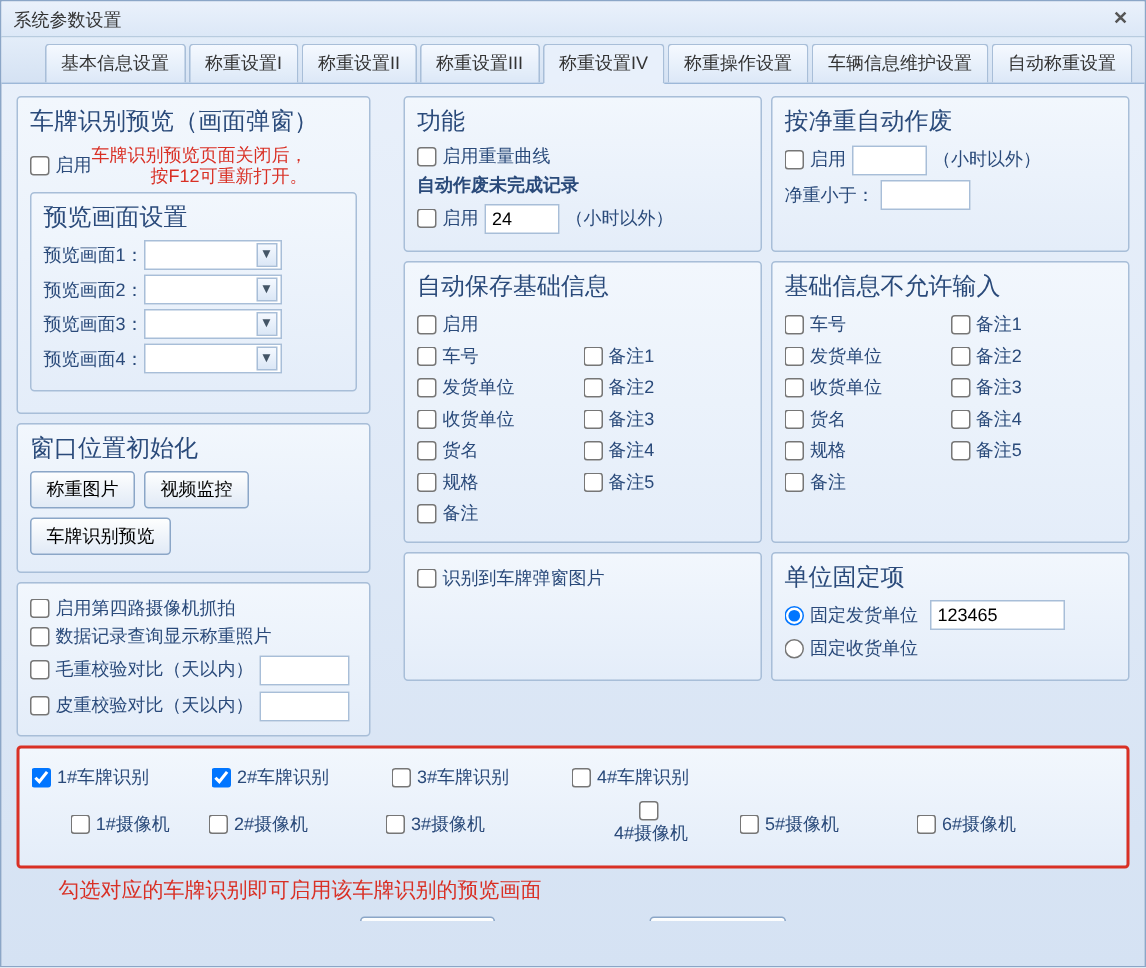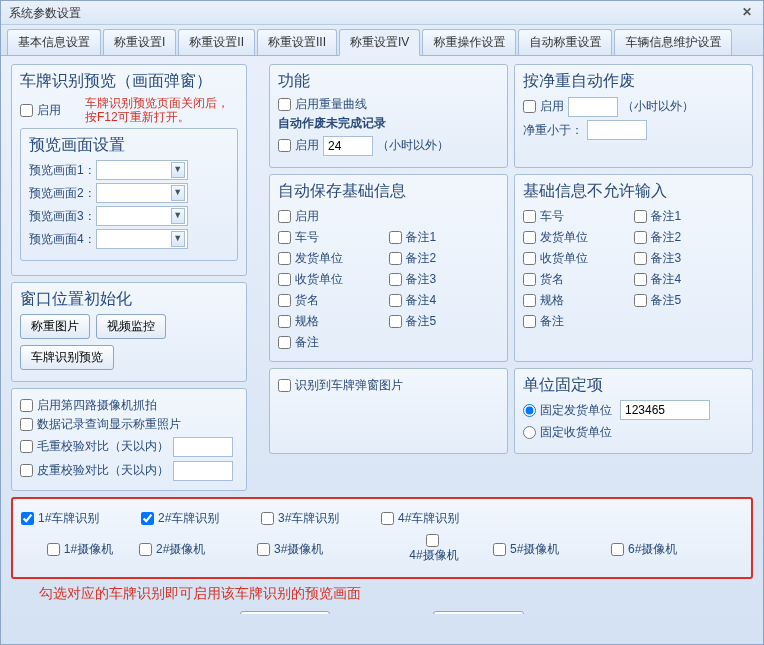--- a/index.html
+++ b/index.html
@@ -1,20 +1,20 @@
 <!DOCTYPE html>
 <html><head>
 <meta charset="utf-8">
 <style>
 * { box-sizing: border-box; margin: 0; padding: 0; }
 body { font-family: "Microsoft YaHei", "SimSun", sans-serif; font-size: 12px; background: #fff; color: #333; }
 .window { width: 764px; height: 645px; border: 1px solid #8ba6c7; background: linear-gradient(#eaf1fb, #d5e2f3); position: relative; }
 .titlebar { height: 24px; line-height: 24px; padding: 0 8px; background: linear-gradient(#eaf1fb, #dce8f7); border-bottom: 1px solid #b8ccdf; display: flex; justify-content: space-between; align-items: center; }
 .close-x { width: 16px; height: 16px; text-align: center; line-height: 14px; cursor: pointer; font-size: 12px; font-weight: bold; color: #555; }
-.tabs { display: flex; border-bottom: 1px solid #9db8d8; padding: 4px 6px 0 6px; background: linear-gradient(#e3edf9, #d5e2f3); }
+.tabs { display: flex; border-bottom: 1px solid #9db8d8; padding: 4px 6px 0 6px; background: linear-gradient(#e3edf9, #d5e2f3); justify-content: flex-end; }
 .tab { padding: 4px 10px; border: 1px solid #a8bed8; border-bottom: none; margin-right: 2px; background: linear-gradient(#f5f9ff, #dce8f7); cursor: pointer; border-radius: 3px 3px 0 0; font-size: 12px; }
 .tab.active { background: #e8f0fb; border-bottom: 1px solid #e8f0fb; margin-bottom: -1px; font-weight: normal; }
 .content { padding: 8px 10px; height: 558px; overflow: hidden; }
 .fieldset { border: 1px solid #a8bed8; border-radius: 3px; background: linear-gradient(#f2f7fd, #e4edf9); padding: 6px 8px 8px 8px; margin-bottom: 6px; position: relative; }
 .fieldset > .legend { font-size: 16px; color: #2a4a7a; margin-bottom: 4px; }
 .row { display: flex; align-items: center; margin: 3px 0; }
 .cbx { display: flex; align-items: center; margin: 2px 0; }
 .cbx input[type=checkbox] { margin-right: 4px; }
 .lbl { color: #2a4a7a; }
 .txt { width: 80px; height: 20px; border: 1px solid #a8bed8; background: #fff; padding: 0 4px; font-size: 12px; }
@@ -42,35 +42,35 @@
     <span class="close-x">✕</span>
   </div>
 
   <div class="tabs" id="tabs">
       <div class="tab">基本信息设置</div>
       <div class="tab">称重设置I</div>
       <div class="tab">称重设置II</div>
       <div class="tab">称重设置III</div>
       <div class="tab active">称重设置IV</div>
       <div class="tab">称重操作设置</div>
+      <div class="tab">车辆信息维护设置</div>
       <div class="tab">自动称重设置</div>
-      <div class="tab">车辆信息维护设置</div>
     </div>
 
   <div class="content">
 
     <div class="left-pane">
       <div class="fieldset">
         <div class="legend">车牌识别预览（画面弹窗）</div>
         <div class="row">
           <label class="cbx">
               <input type="checkbox" style="">
               <span class="lbl">启用</span>
             </label>
-          <div style="margin-left:24px;">
+          <div style="margin-left:0;text-align:right;">
             <div class="note-red">车牌识别预览页面关闭后，</div>
             <div class="note-red">按F12可重新打开。</div>
           </div>
         </div>
         <div class="fieldset" style="margin-top:4px;">
           <div class="legend">预览画面设置</div>
           <div class="row">
               <span class="lbl">预览画面1：</span>
               <div class="combo">
                 <div class="combo-btn">▼</div>

